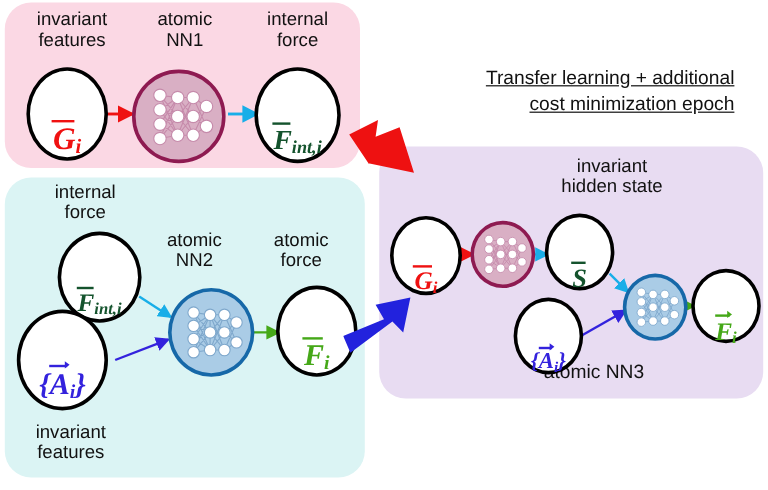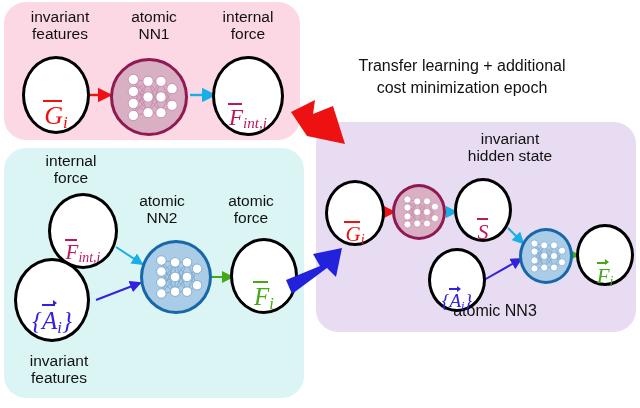--- a/index.html
+++ b/index.html
@@ -29,21 +29,21 @@
 
   
   .node{
     position:absolute;border-radius:50%;
     background:#ffffff;border:3px solid #000000;
     box-sizing:border-box;
     display:flex;align-items:center;justify-content:center;
   }
   .node .txt{
     font-family:"Liberation Serif", serif;
-    font-weight:normal;font-style:italic;
+    font-weight:bold;font-style:italic;
     line-height:1;white-space:nowrap;
     display:inline-block;position:relative;margin-top:44px;
   }
   .ov{position:relative;display:inline-block;}
   .ov::before{
     content:"";position:absolute;left:-1px;right:1px;top:-0.13em;
     height:2px;background:currentColor;
   }
   .vec{position:relative;display:inline-block;}
   .vec::before{
@@ -52,21 +52,21 @@
   }
   .vec::after{
     content:"";position:absolute;right:0px;top:-0.30em;
     width:0;height:0;
     border-left:4px solid currentColor;
     border-top:3px solid transparent;
     border-bottom:3px solid transparent;
   }
   .sub{font-size:0.66em;vertical-align:-0.22em;font-style:italic;}
   .c-red{color:#ef1111;}
-  .c-cyan{color:#be185d;}
+  .c-cyan{color:#14532d;}
   .c-blue{color:#3322dd;}
   .c-green{color:#45a818;}
 
   
   .nn{position:absolute;border-radius:50%;box-sizing:border-box;}
   .nn.pinkish{background:#d9afc4;border:3.5px solid #8e1a51;}
   .nn.bluish{background:#aacce6;border:3.5px solid #1668a8;}
   .nn svg{position:absolute;left:0;top:0;width:100%;height:100%;}
 
   
@@ -154,21 +154,21 @@
         <circle cx="64" cy="30" r="5.6"></circle>
           <circle cx="64" cy="48" r="5.6"></circle>
       </g>
     </svg>
   </div>
 
   <div class="node" id="n-Fint1" style="left:212px;top:56px;width:72px;height:80px;">
     <span class="txt c-cyan" style="font-size:23px;"><span class="ov">F</span><span class="sub">int,i</span></span>
   </div>
 
-  <div class="lbl s16" style="left:312px;top:55px;width:300px;text-align:center;line-height:1.35;">Transfer learning + additional
+  <div class="lbl s16" style="left:312px;top:55px;width:300px;text-align:right;line-height:1.35;text-decoration:underline;">Transfer learning + additional
 cost minimization epoch</div>
 
   <svg class="block-arrow" style="left:288px;top:98px;width:62px;height:56px;" viewBox="0 0 62 56" xmlns="http://www.w3.org/2000/svg">
     <path d="M2,14 L26,2 L24,16 L44,8 L56,46 L18,38 L26,50 z" fill="#ee1111" transform="translate(1,0)"></path>
   </svg>
 
   <div class="lbl s15" style="left:18px;top:152px;width:106px;">internal
 force</div>
   <div class="lbl s15" style="left:118px;top:192px;width:88px;">atomic
 NN2</div>

